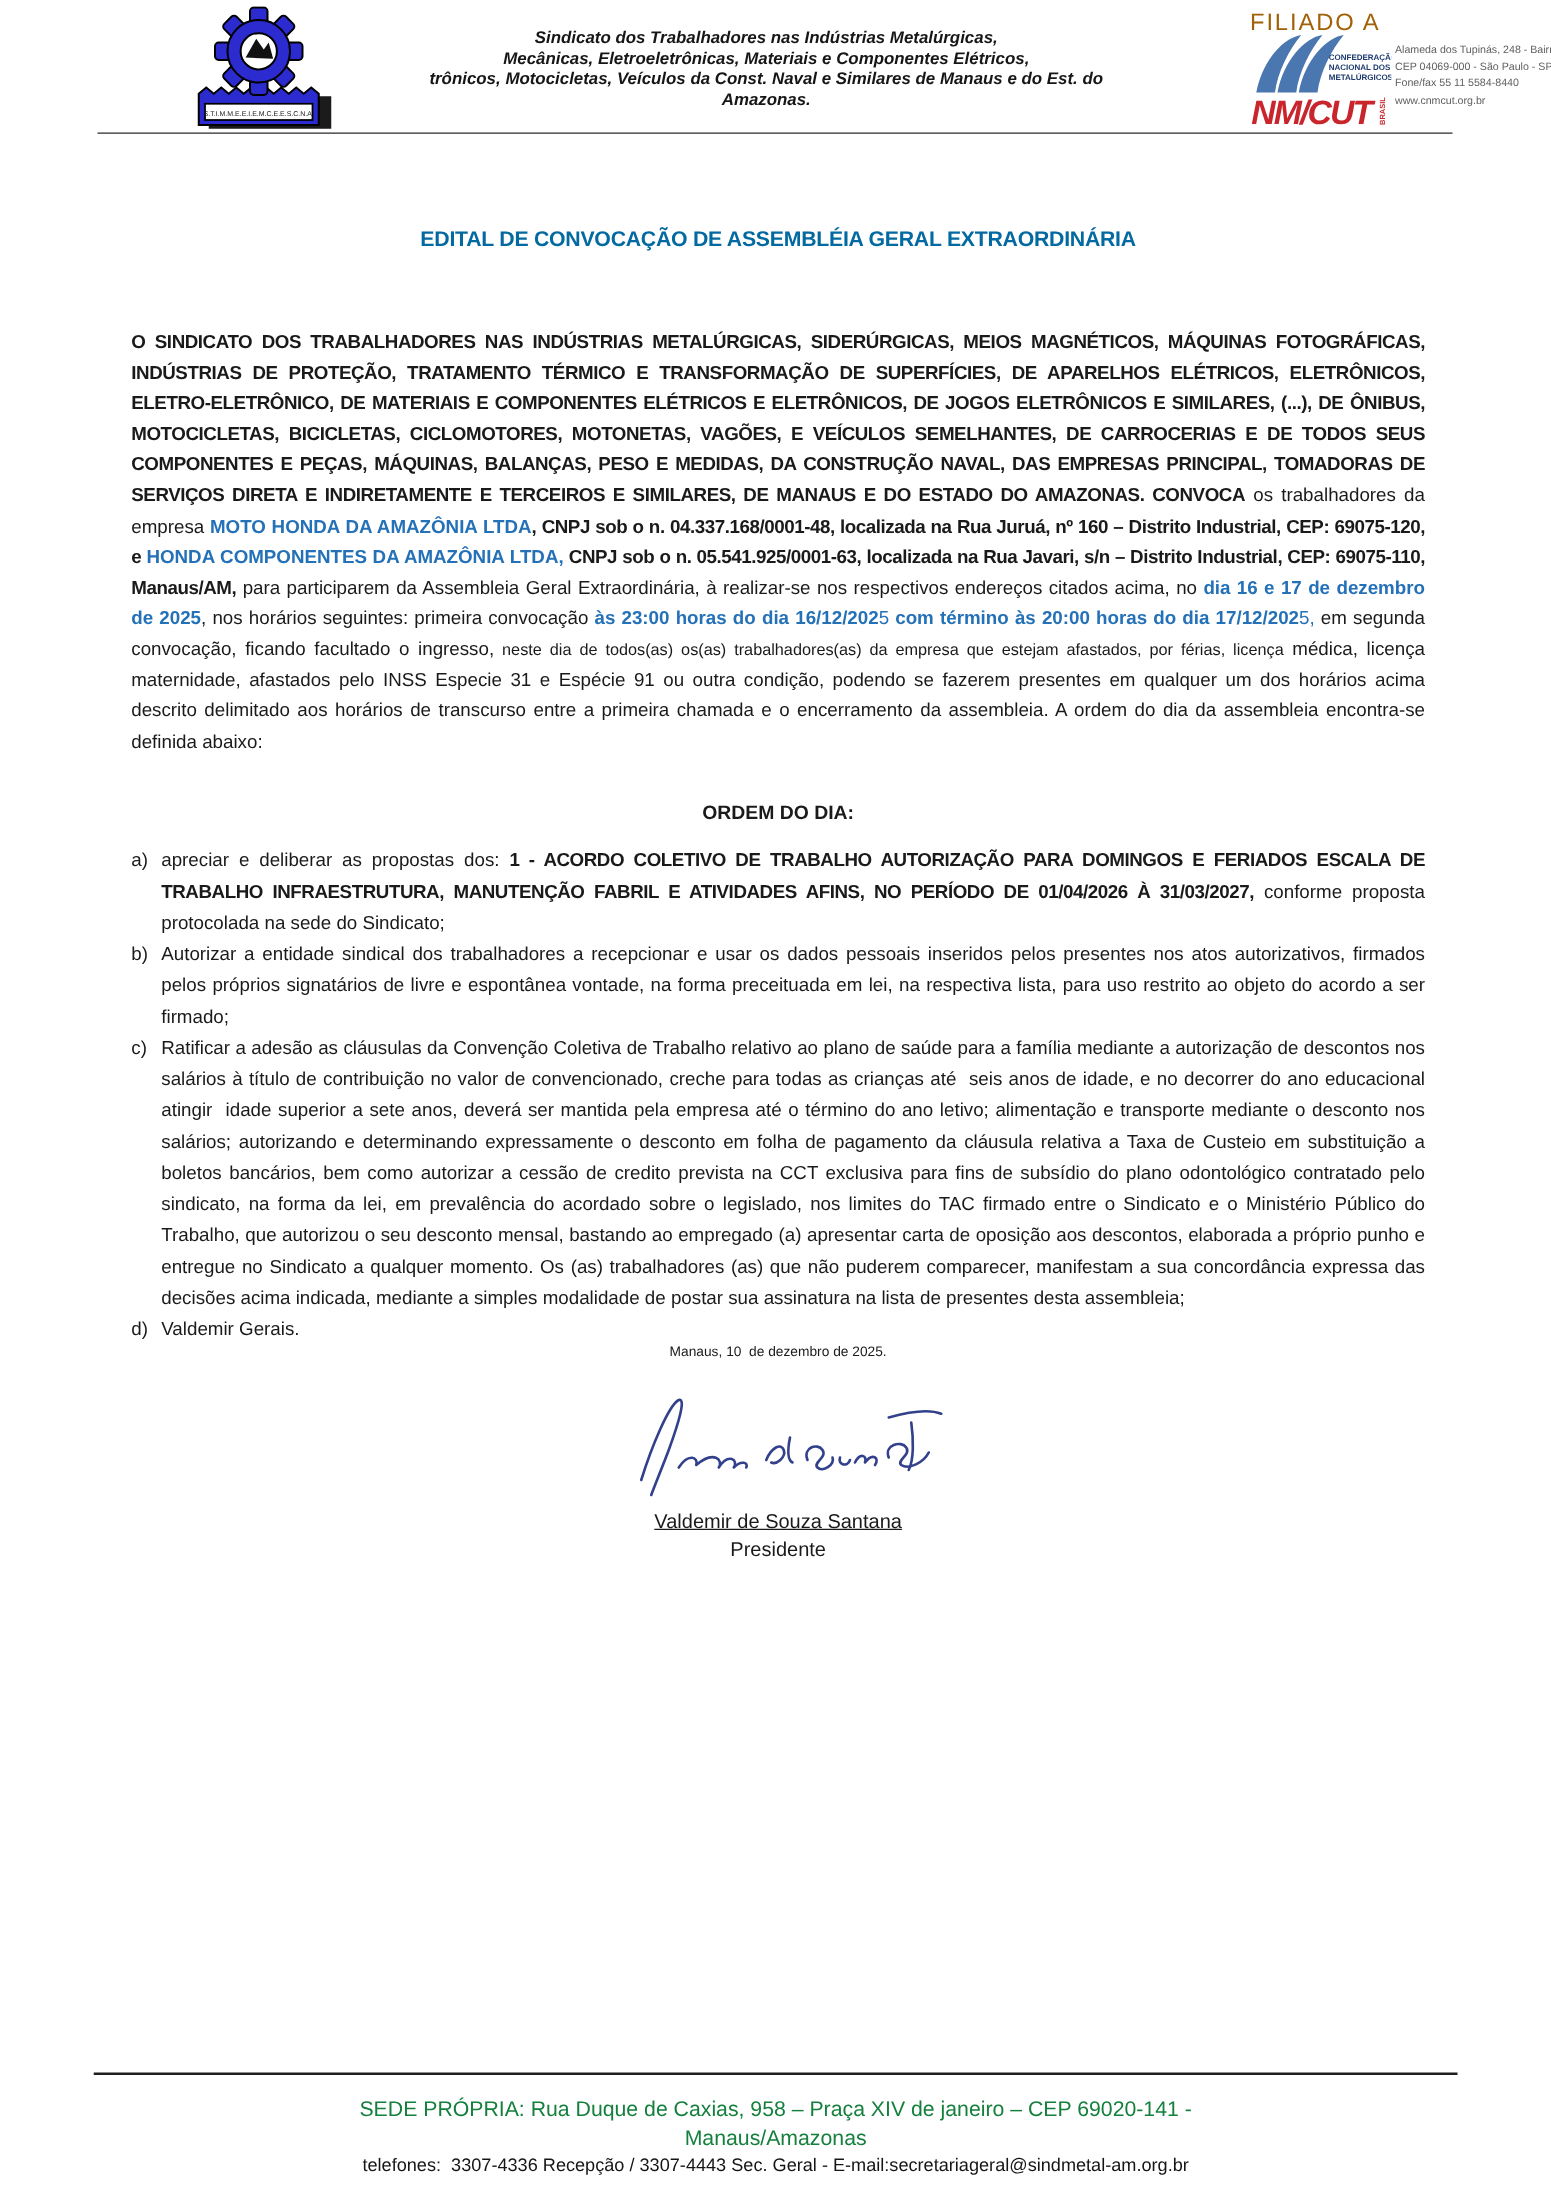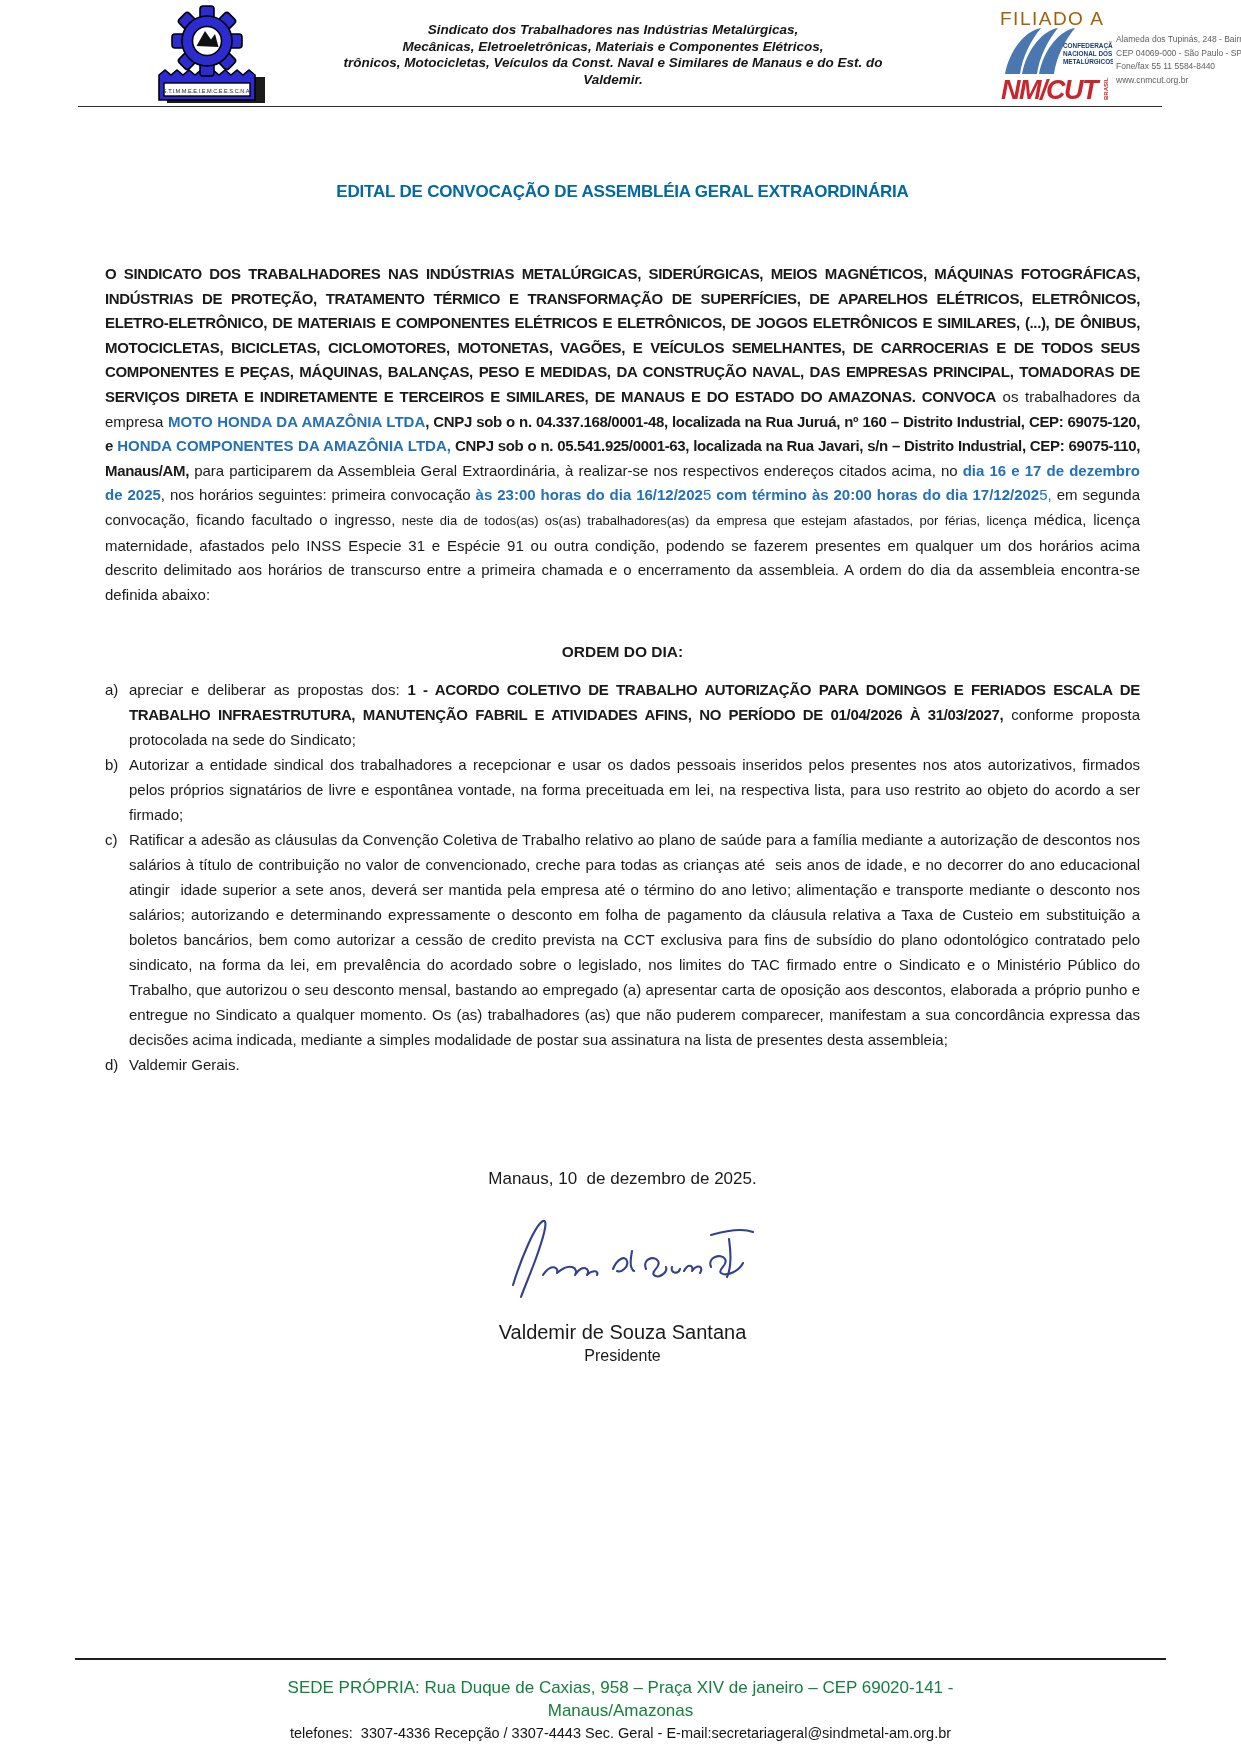--- a/index.html
+++ b/index.html
@@ -42,27 +42,27 @@
   .seg-bb { font-weight:bold; color:var(--accent-blue,#2471B8); }
   .seg-rb { color:var(--accent-blue,#2471B8); }
   .seg-rs { font-size:13px; }
 
   .order-heading { text-align:center; font-weight:bold; font-size:15.5px; margin-bottom:16px; }
   .order-list { }
   .order-item { display:flex; align-items:flex-start; font-size:15px; line-height:25px; }
   .item-label { flex:0 0 24px; }
   .item-text  { flex:1; text-align:justify; white-space:pre-wrap; }
 
-  .date-line { margin-top:92px; text-align:center; font-size:17px; white-space:pre-wrap; }
+  .date-line { text-align:center; font-size:11px; white-space:pre-wrap; }
 
   .sign-block { margin-top:24px; text-align:center; }
   .sig-svg { display:block; margin:0 auto; }
   .sig-path { fill:none; stroke:var(--signature-ink,#33418C); stroke-width:2.1;
     stroke-linecap:round; stroke-linejoin:round; }
-  .signer-name { margin-top:16px; font-size:20px; line-height:23px; }
+  .signer-name { margin-top:2px; font-size:16px; line-height:23px;text-decoration:underline; }
   .signer-role { font-size:16px; line-height:23px; }
 
   
   .footer {
     position:absolute; top:1658px; left:75px; width:1091px;
     border-top:2.2px solid #1f1f1f; padding-top:16px; text-align:center;
   }
   .footer-address { font-size:17px; line-height:23px; white-space:pre-line; color:#15803d; }
   .footer-contacts { margin-top:3px; font-size:14.5px; white-space:pre-wrap; color:#151515; }
 
@@ -101,21 +101,21 @@
         </g>
         <circle class="gear-fill" cx="62" cy="36" r="25"></circle>
         <circle cx="62" cy="36" r="14.5" fill="#ffffff" stroke="#000" stroke-width="1.6"></circle>
         <path d="M51.5,41 L60,26 L66,34.5 L70,29 L73.5,42 Z" fill="#111"></path>
       </svg>
     </div>
 
     <div class="org-name">Sindicato dos Trabalhadores nas Indústrias Metalúrgicas,
 Mecânicas, Eletroeletrônicas, Materiais e Componentes Elétricos,
 trônicos, Motocicletas, Veículos da Const. Naval e Similares de Manaus e do Est. do
-Valdemir.</div>
+Amazonas.</div>
 
     <div class="filiado">FILIADO A</div>
 
     <div class="cnm-logo">
       <svg width="112" height="78" viewBox="0 0 112 78" xmlns="http://www.w3.org/2000/svg">
 
         <path class="cnm-swoosh" d="M4,48 C9,22 26,4 40,2 C30,14 21,32 19,48 Z"></path>
         <path class="cnm-swoosh" d="M21,48 C26,22 43,4 57,2 C47,14 38,32 36,48 Z"></path>
         <path class="cnm-swoosh" d="M38,48 C43,22 60,4 74,2 C64,14 55,32 53,48 Z"></path>
 

